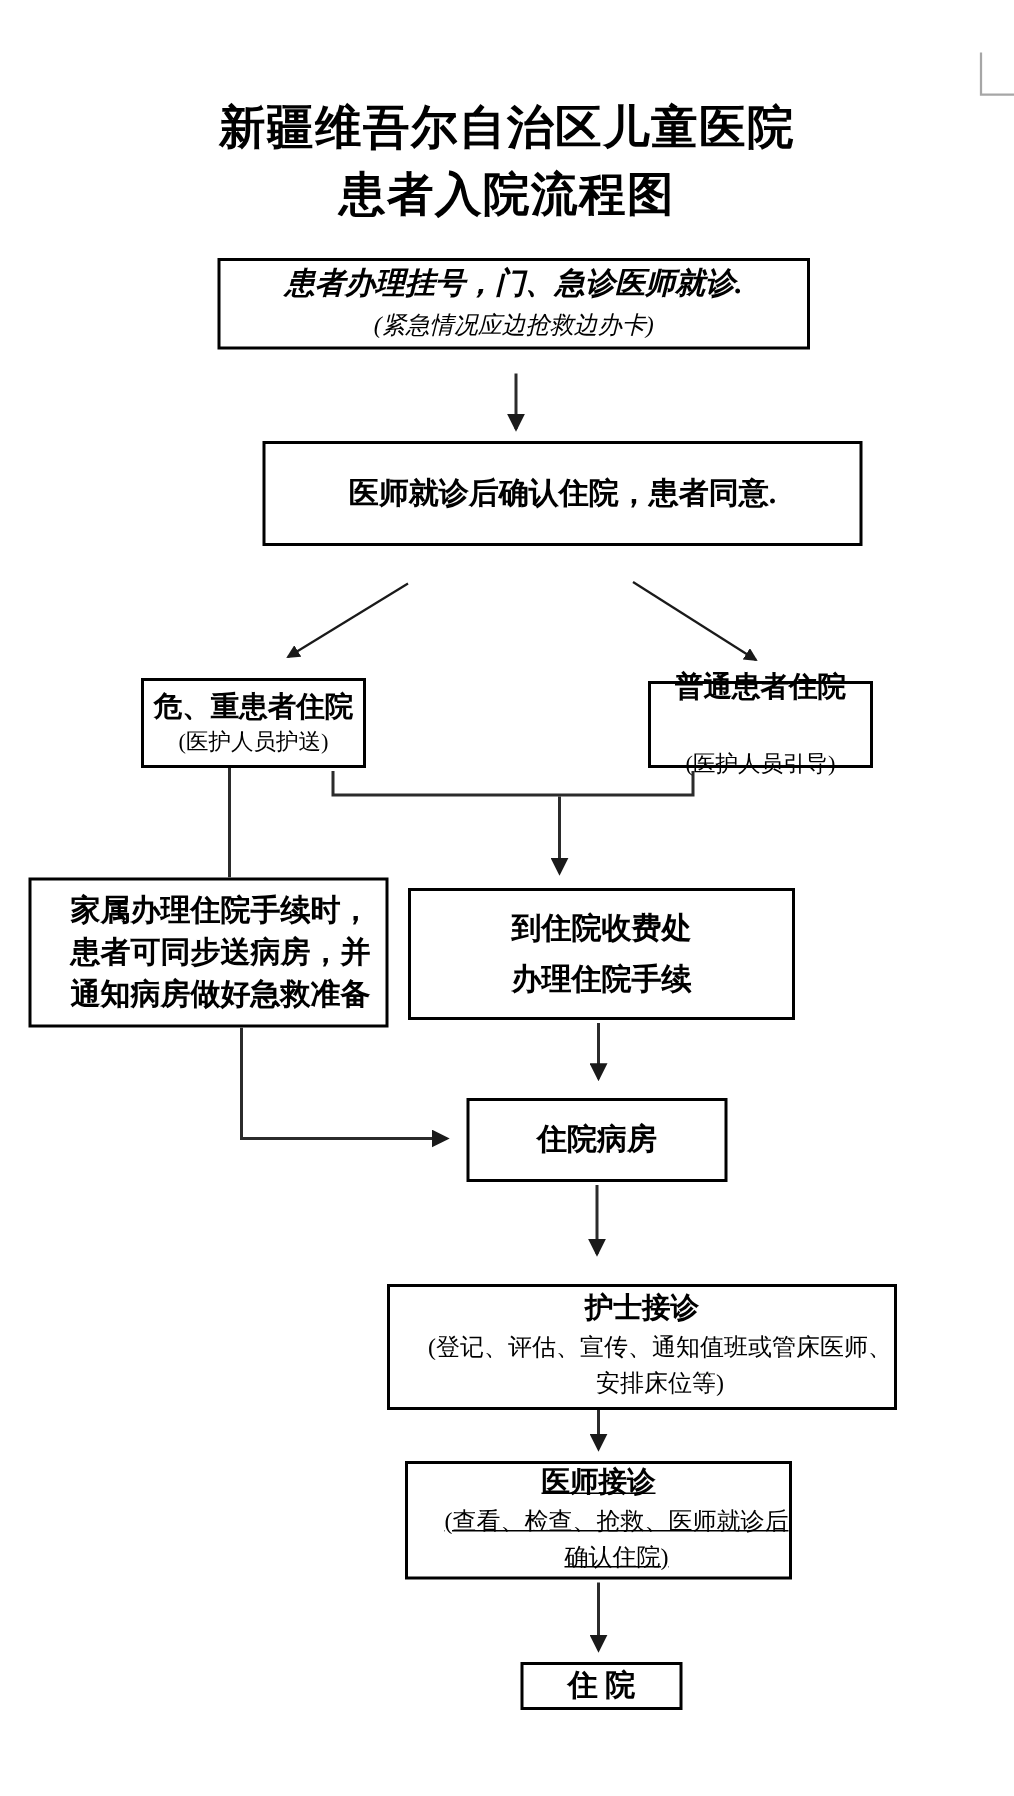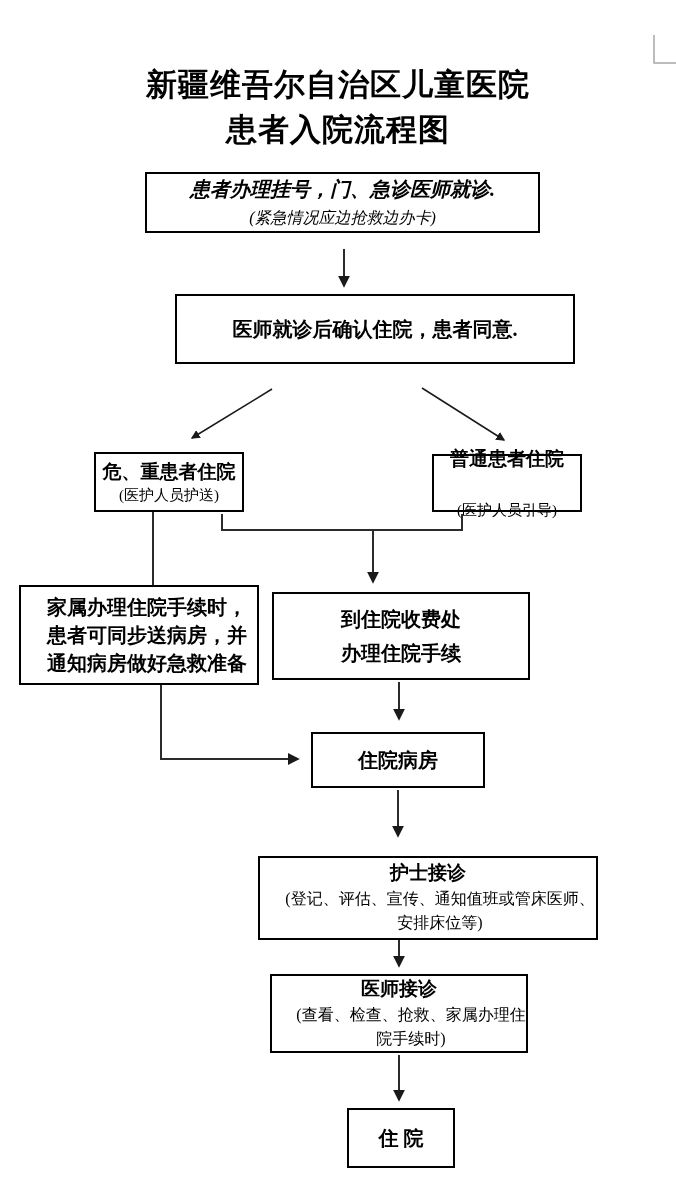--- a/index.html
+++ b/index.html
@@ -21,22 +21,22 @@
   .n-normal{left:432px;top:454px;width:150px;height:58px;gap:28px;}
   .n-family{left:19px;top:585px;width:240px;height:100px;align-items:flex-start;
             text-align:right;padding:6px 10px;}
   .n-family .main{line-height:28px;}
   .n-fee{left:272px;top:592px;width:258px;height:88px;}
   .n-fee .main{line-height:34px;}
   .n-ward{left:311px;top:732px;width:174px;height:56px;}
   .n-nurse{left:258px;top:844px;width:340px;height:84px;margin-top:12px;}
   .n-nurse .main,.n-doctor .main{font-size:19px;line-height:24px;}
   .n-nurse .sub,.n-doctor .sub{line-height:24px;margin-top:2px;padding-left:24px;}
-  .n-doctor{left:270px;top:974px;width:258px;height:79px;}
-  .n-admitted{left:347px;top:1108px;width:108px;height:60px;}
+  .n-doctor{left:270px;top:974px;width:258px;height:79px;text-decoration:underline;}
+  .n-admitted{left:347px;top:1108px;width:108px;height:32px;}
 </style>
 </head>
 <body>
 
 <div class="page">
 
   <svg class="connectors" viewBox="0 0 676 1197" xmlns="http://www.w3.org/2000/svg">
     <defs>
       <marker id="ah" viewBox="0 0 10 10" refX="8.5" refY="5" markerWidth="6" markerHeight="6" orient="auto">
         <path d="M0 0 L10 5 L0 10 Z" fill="#1a1a1a"></path>
@@ -105,20 +105,20 @@
     <div class="main">办理住院手续</div>
   </div>
 
   <div class="node n-nurse">
     <div class="main">护士接诊</div>
     <div class="sub">(登记、评估、宣传、通知值班或管床医师、安排床位等)</div>
   </div>
 
   <div class="node n-doctor">
     <div class="main">医师接诊</div>
-    <div class="sub">(查看、检查、抢救、家属办理住院手续时)</div>
+    <div class="sub">(查看、检查、抢救、医师就诊后确认住院)</div>
   </div>
 
   <div class="node n-admitted">
     <div class="main">住 院</div>
   </div>
 
 </div>
 
 </body></html>

